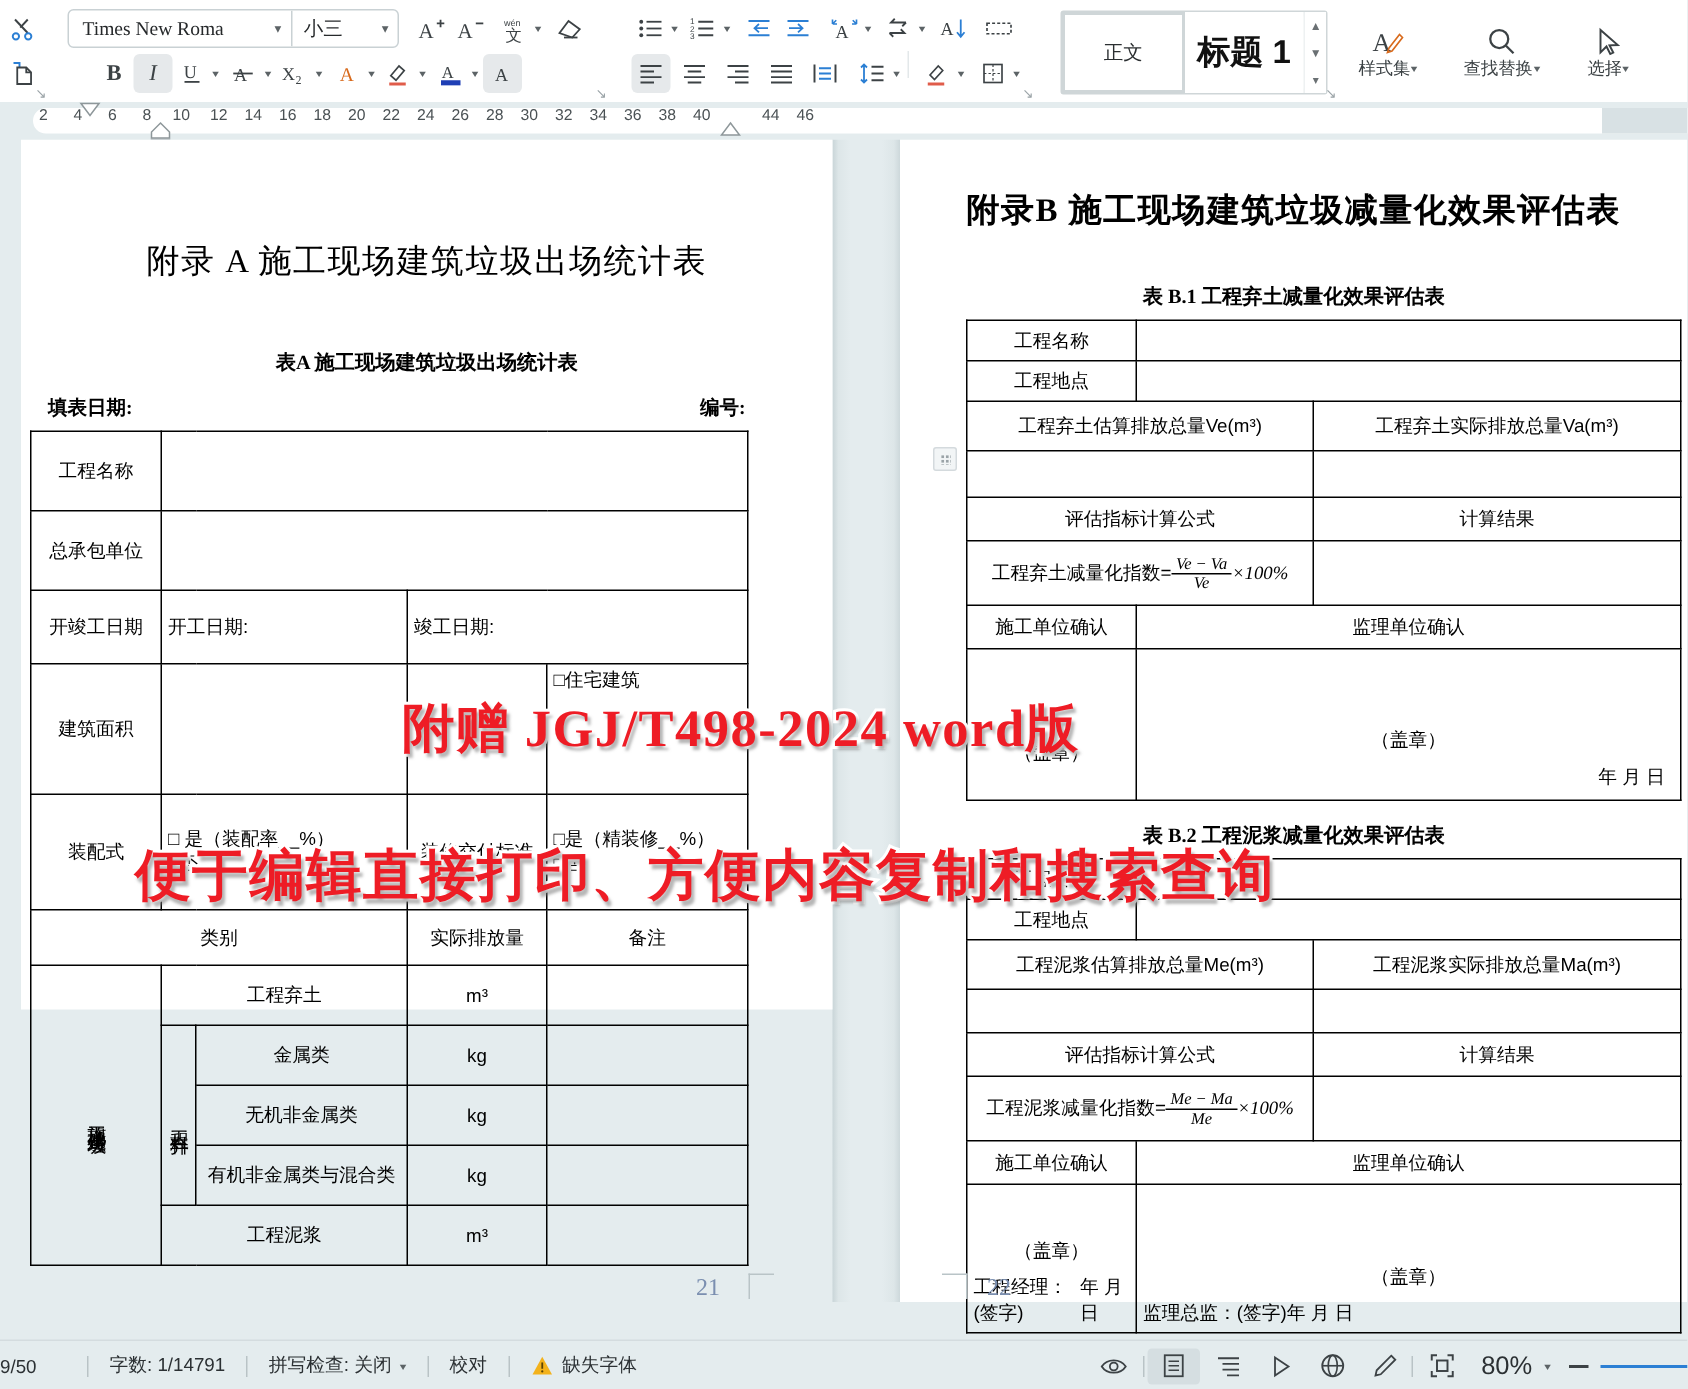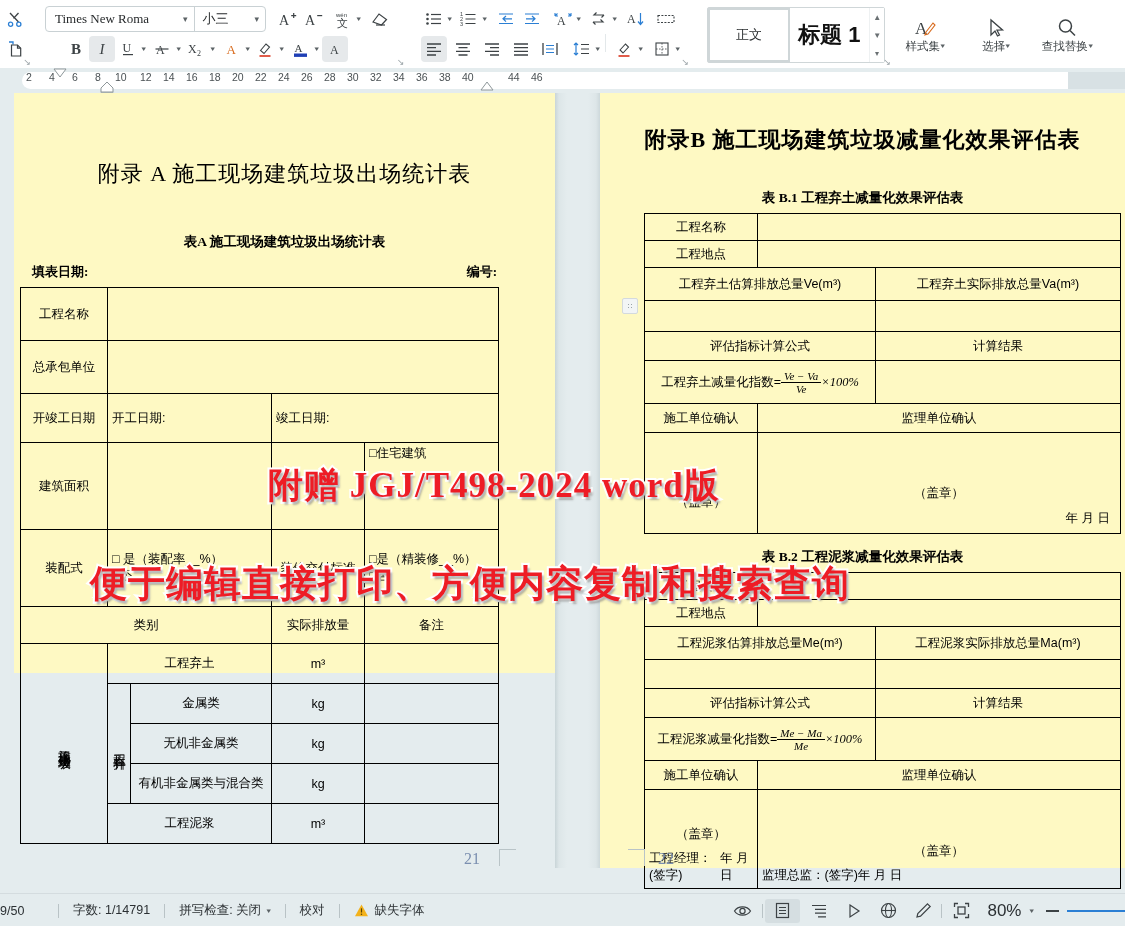--- a/index.html
+++ b/index.html
@@ -86,21 +86,21 @@
   .rulerbar.grey{background:#d8e1e4;}
   .tick{position:absolute;top:3px;font-size:10.5px;color:#4a5154;
         font-family:"Liberation Sans",sans-serif;}
   .ind{position:absolute;}
 
   
   .docarea{
     position:absolute;left:0;top:93px;width:1125px;height:800px;
     background:#e4ecee;overflow:hidden;
   }
-  .page{position:absolute;top:0;background:#fef9c3;}
+  .page{position:absolute;top:0;background:#ffffff;}
   .pageL{left:14px;width:541px;height:580px;}
   .pageR{left:600px;width:525px;height:775px;}
   .gapshadow{position:absolute;left:555px;top:0;width:45px;height:775px;
      background:linear-gradient(to right,#c9d5d8 0px,#dde6e8 4px,#e4ecee 12px,#e4ecee 33px,#dde6e8 41px,#cdd8db 45px);}
 
   .doc{font-family:"Liberation Serif","DejaVu Serif",serif;color:#000;}
   .h1title{text-align:center;font-size:22px;font-weight:normal;letter-spacing:1px;}
   .h1titleB{text-align:center;font-size:22px;font-weight:bold;letter-spacing:1px;}
   .tcap{text-align:center;font-size:13.5px;font-weight:bold;
         font-family:"Liberation Serif",serif;}
@@ -418,39 +418,39 @@
         <div class="tallrow">
           <span class="lbl">样式集</span>
           <span class="caret"></span>
         </div>
       </div>
     </div>
 
     <div class="sep"></div>
 
     <div class="rgroup" style="justify-content:center;">
-      <div class="tallbtn" style="min-width:56px;">
-        <svg width="24" height="24" viewBox="0 0 24 24">
-          <path d="M7 4 L7 19 L11 15 L13.5 20 L15.5 19 L13 14.2 L18.5 14 Z" class="sdark" stroke-width="1.3" fill="none"></path>
-        </svg>
-        <div class="tallrow">
-          <span class="lbl">选择</span>
-          <span class="caret"></span>
-        </div>
-      </div>
-    </div>
-
-    <div class="rgroup" style="justify-content:center;">
       <div class="tallbtn" style="min-width:66px;">
         <svg width="24" height="24" viewBox="0 0 24 24">
           <circle cx="10.5" cy="10" r="6" class="sdark" stroke-width="1.5" fill="none"></circle>
           <path d="M15 14.5 L20 19.5" class="sdark" stroke-width="1.5"></path>
         </svg>
         <div class="tallrow">
           <span class="lbl">查找替换</span>
+          <span class="caret"></span>
+        </div>
+      </div>
+    </div>
+
+    <div class="rgroup" style="justify-content:center;">
+      <div class="tallbtn" style="min-width:56px;">
+        <svg width="24" height="24" viewBox="0 0 24 24">
+          <path d="M7 4 L7 19 L11 15 L13.5 20 L15.5 19 L13 14.2 L18.5 14 Z" class="sdark" stroke-width="1.3" fill="none"></path>
+        </svg>
+        <div class="tallrow">
+          <span class="lbl">选择</span>
           <span class="caret"></span>
         </div>
       </div>
     </div>
 
     <div class="sep"></div>
 
     <div class="rgroup" style="justify-content:center;">
       <div class="tallbtn" style="min-width:52px;">
         

